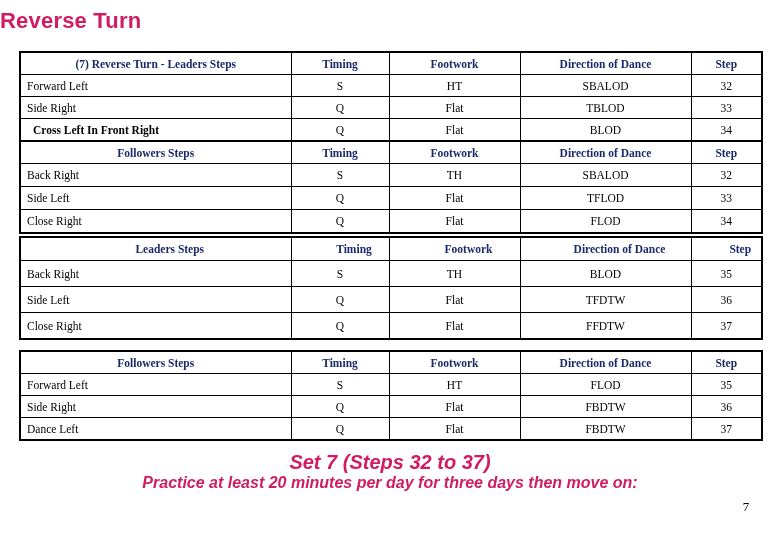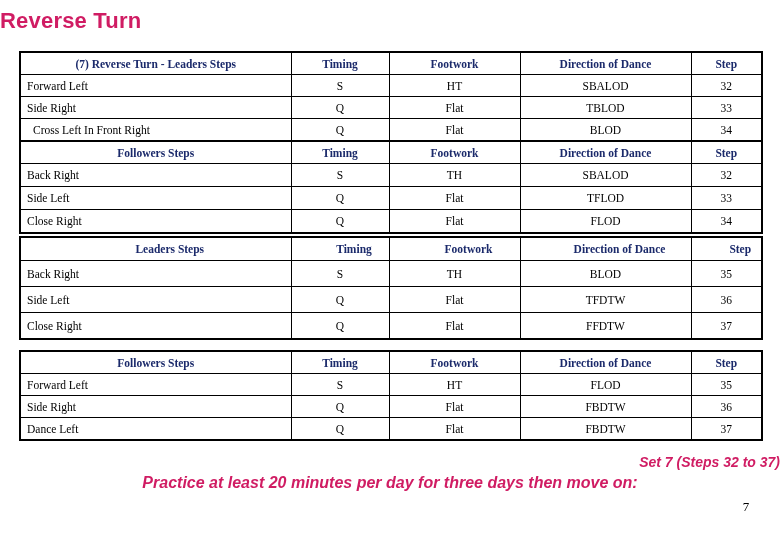--- a/index.html
+++ b/index.html
@@ -58,20 +58,21 @@
   .step-table tbody td {
     text-align: center;
   }
   .step-table tbody td.c-step-name {
     text-align: left;
     padding-left: 6px;
     margin-top: 44px;
   }
   .step-table tbody td.c-step-name.indented {
     padding-left: 12px;
+    font-weight: bold;
   }
 
   
   col.col-name      { width: 271px; }
   col.col-timing    { width: 98px;  }
   col.col-footwork  { width: 131px; }
   col.col-direction { width: 171px; }
   col.col-step      { width: 71px;  }
 
   
@@ -97,24 +98,23 @@
     top: 452px;
     left: 0;
     width: 780px;
     text-align: center;
     font-family: "Liberation Sans", "DejaVu Sans", sans-serif;
     font-weight: bold;
     font-style: italic;
     color: #d01c63;
   }
   #footer-line-1 {
-    font-size: 14px;
+    font-size: 20px;
     line-height: 20px;
     display: block;
-    text-align: right;
   }
   #footer-line-2 {
     font-size: 16px;
     line-height: 22px;
     display: block;
   }
 
   #page-number {
     position: absolute;
     top: 499px;

